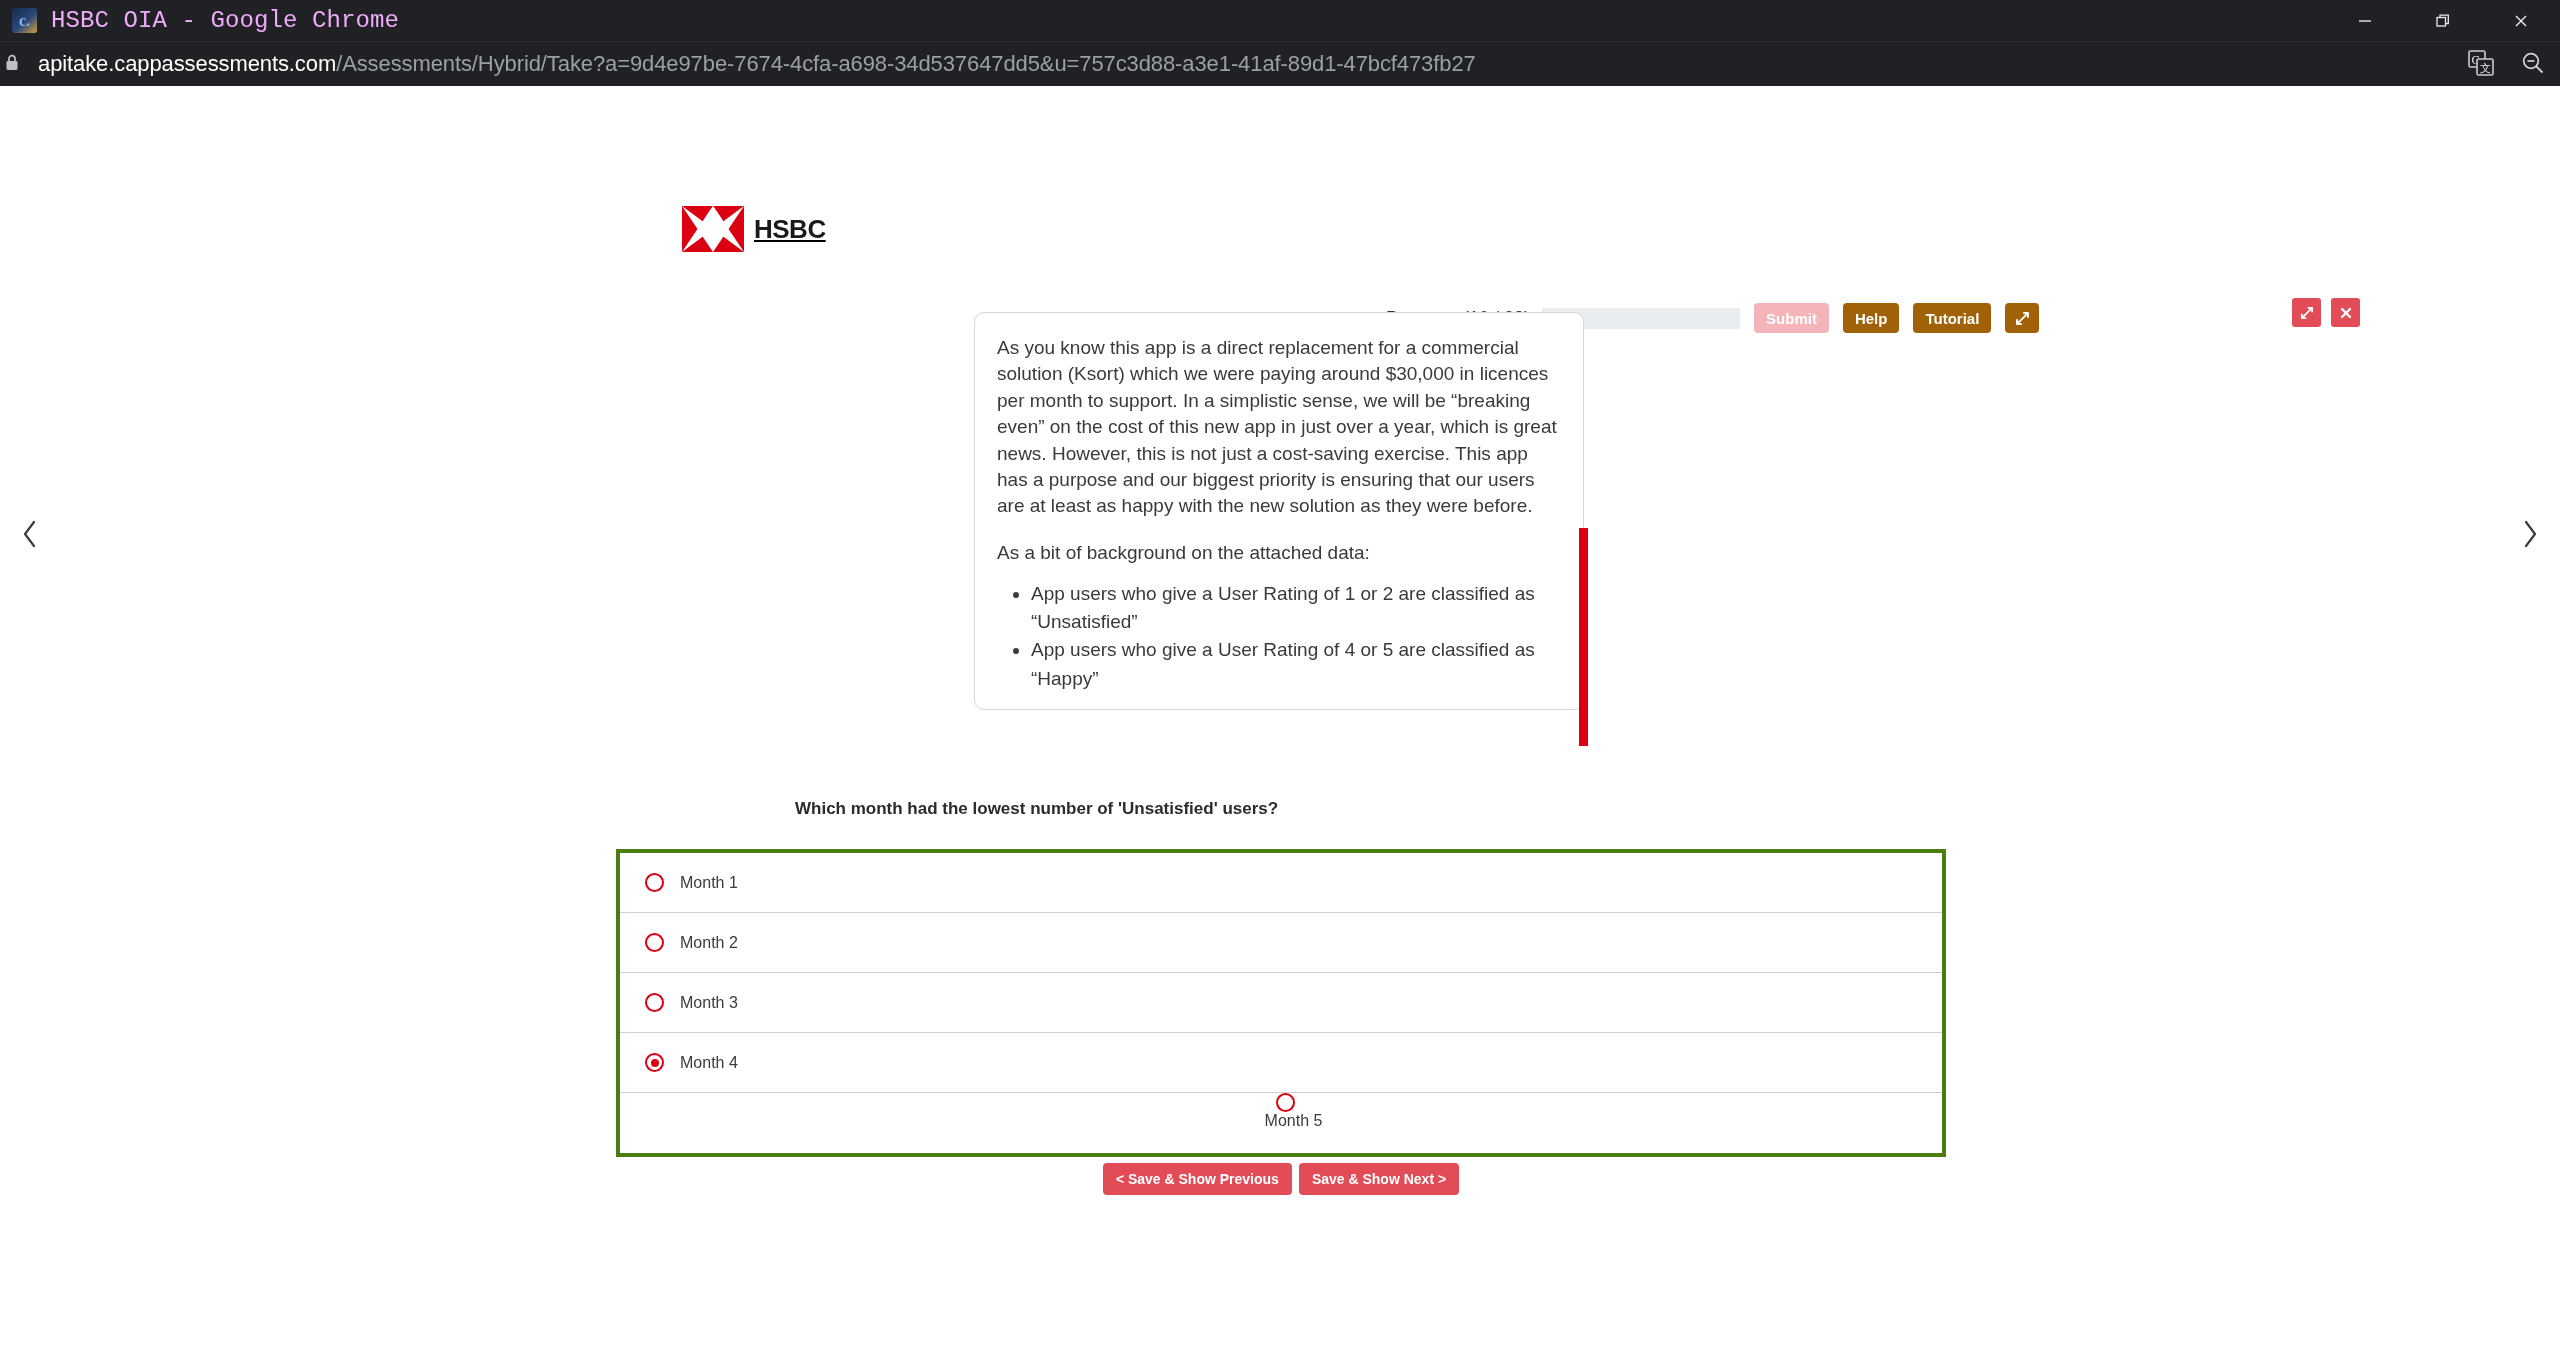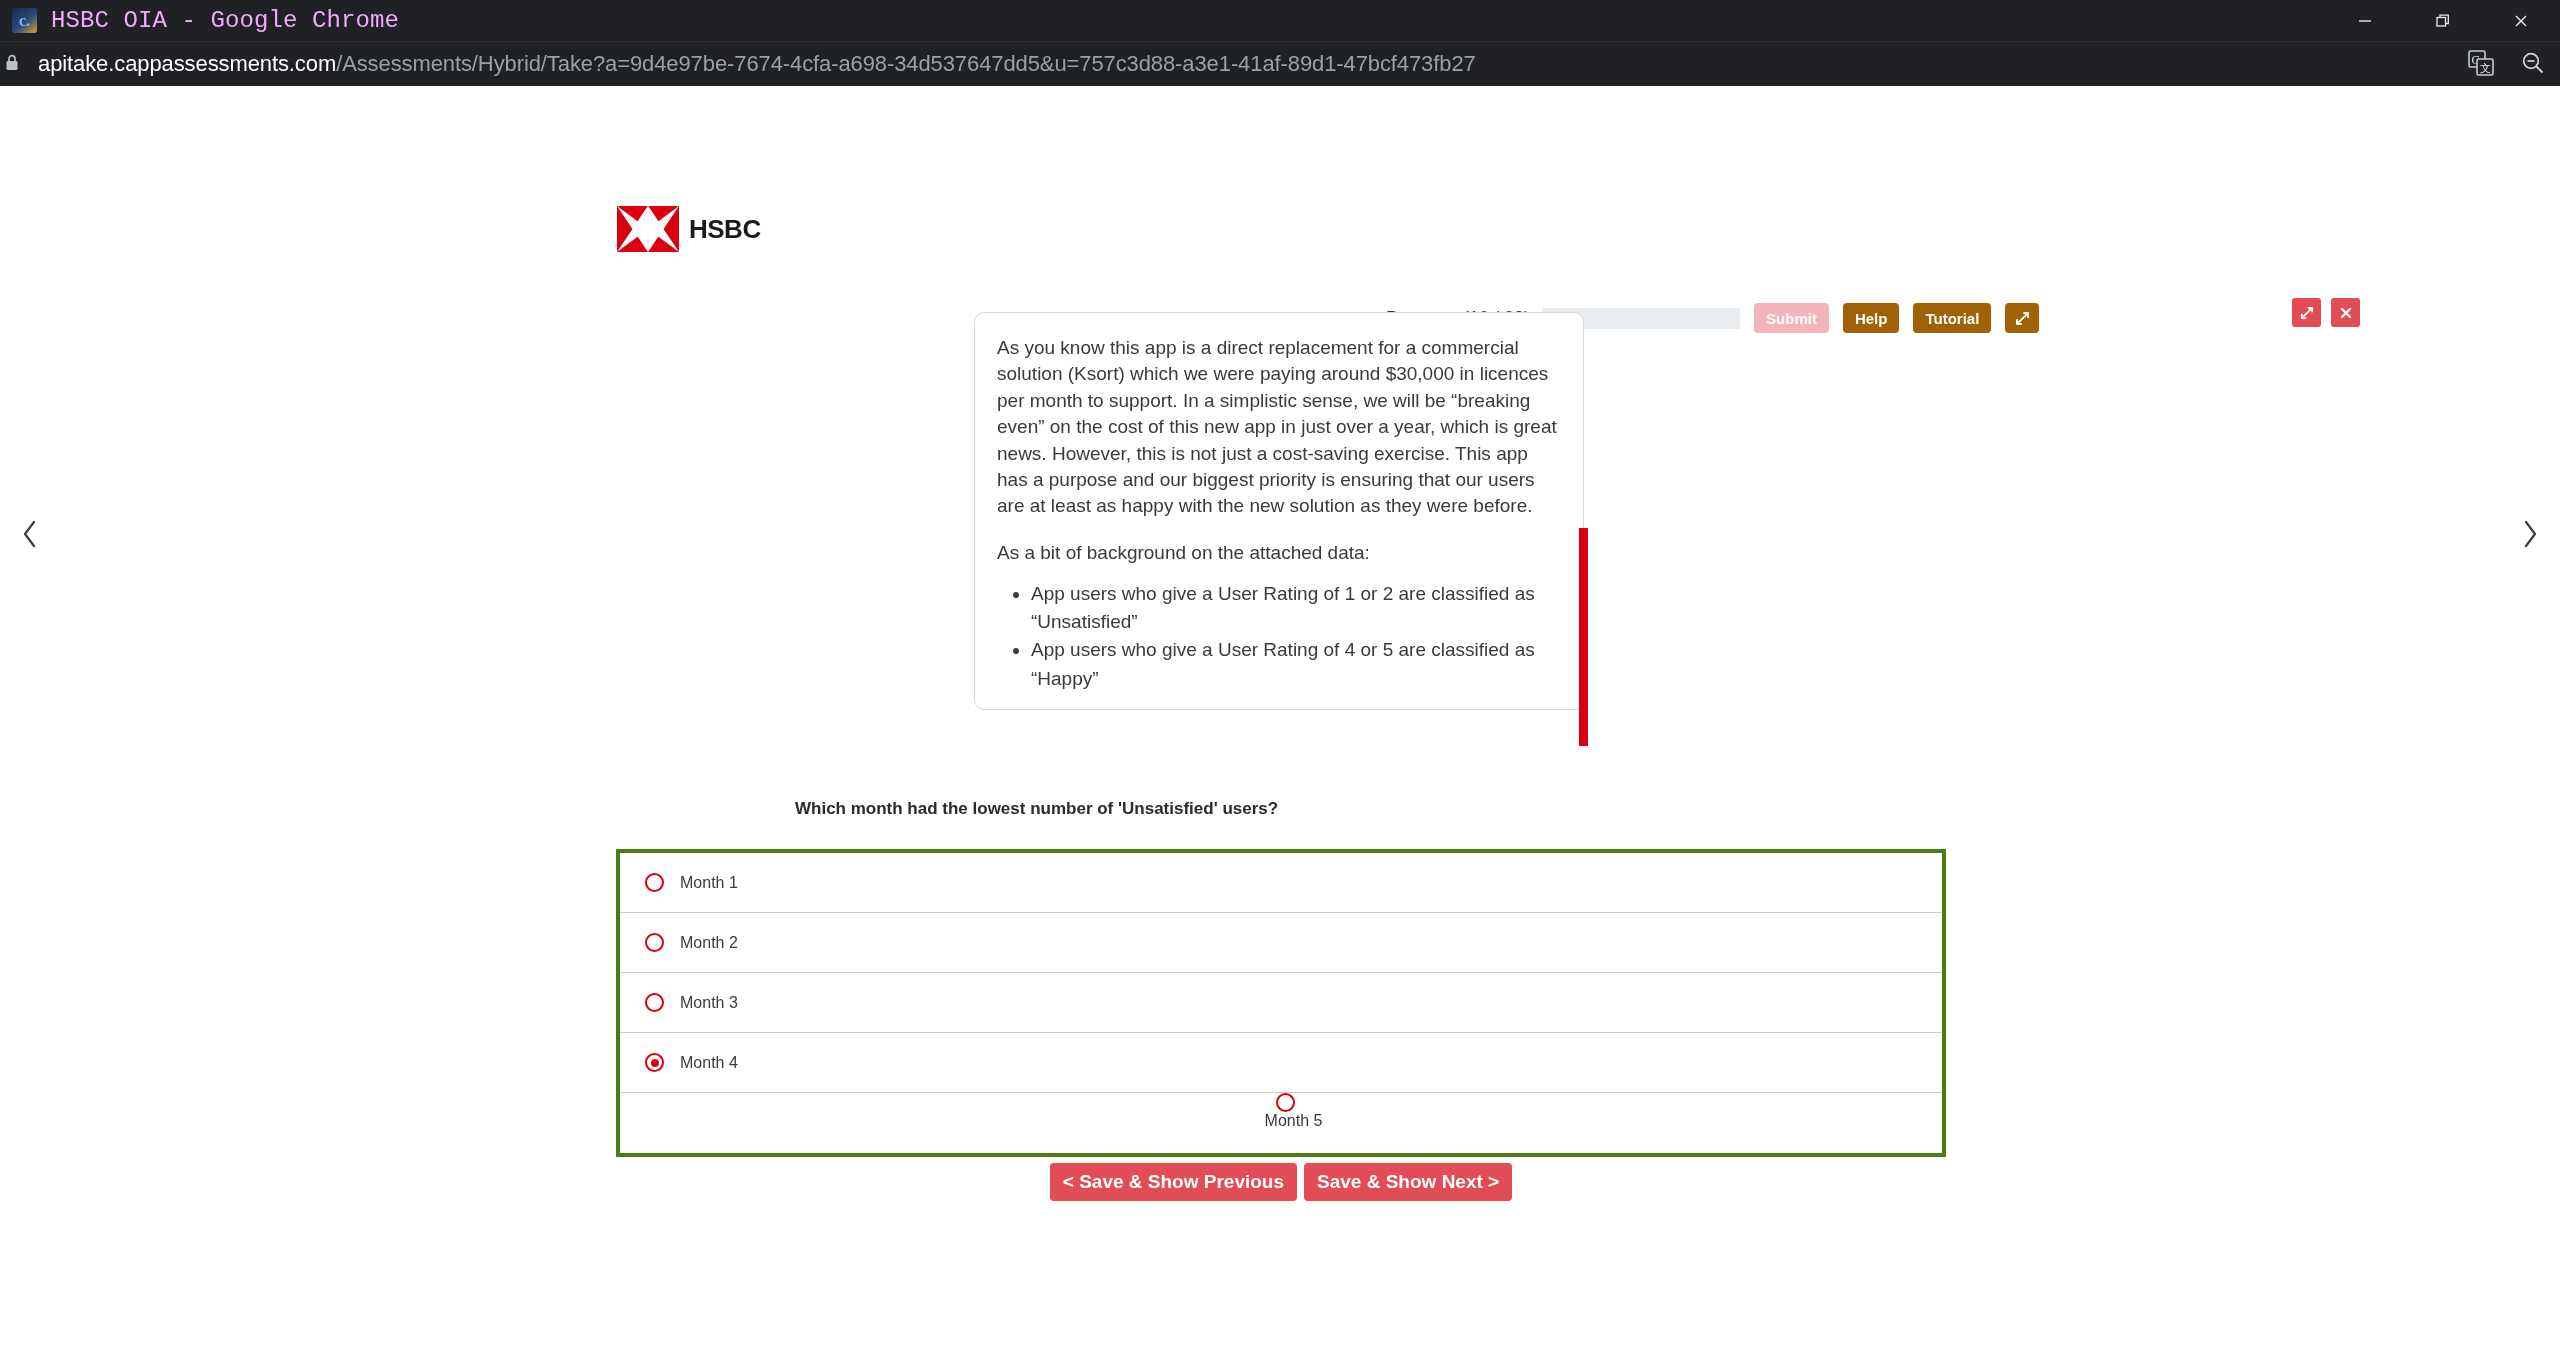--- a/index.html
+++ b/index.html
@@ -86,25 +86,26 @@
 
   
   .assess-header {
     position: absolute;
     top: 106px;
     left: 0; right: 0;
     height: 60px;
   }
   .hsbc-logo {
     position: absolute;
-    left: 617px;
+    left: 682px;
     top: 14px;
     display: flex;
     align-items: center;
     gap: 10px;
+    text-decoration: underline;
   }
   .hsbc-hex {
     width: 62px; height: 46px;
     position: relative;
     background: #ffffff;
   }
   .hsbc-hex svg { display: block; }
   .hsbc-word {
     font-size: 26px;
     font-weight: bold;
@@ -292,21 +293,21 @@
     width: 1330px;
     display: flex;
     justify-content: center;
     gap: 7px;
   }
   .save-btn {
     background: #e24c56;
     border: none;
     border-radius: 4px;
     color: #ffffff;
-    font-size: 19px;
+    font-size: 14px;
     font-weight: bold;
     font-family: "Liberation Sans", sans-serif;
     padding: 8px 13px;
     cursor: pointer;
     white-space: nowrap;
   }
 </style>
 </head>
 <body>
 

